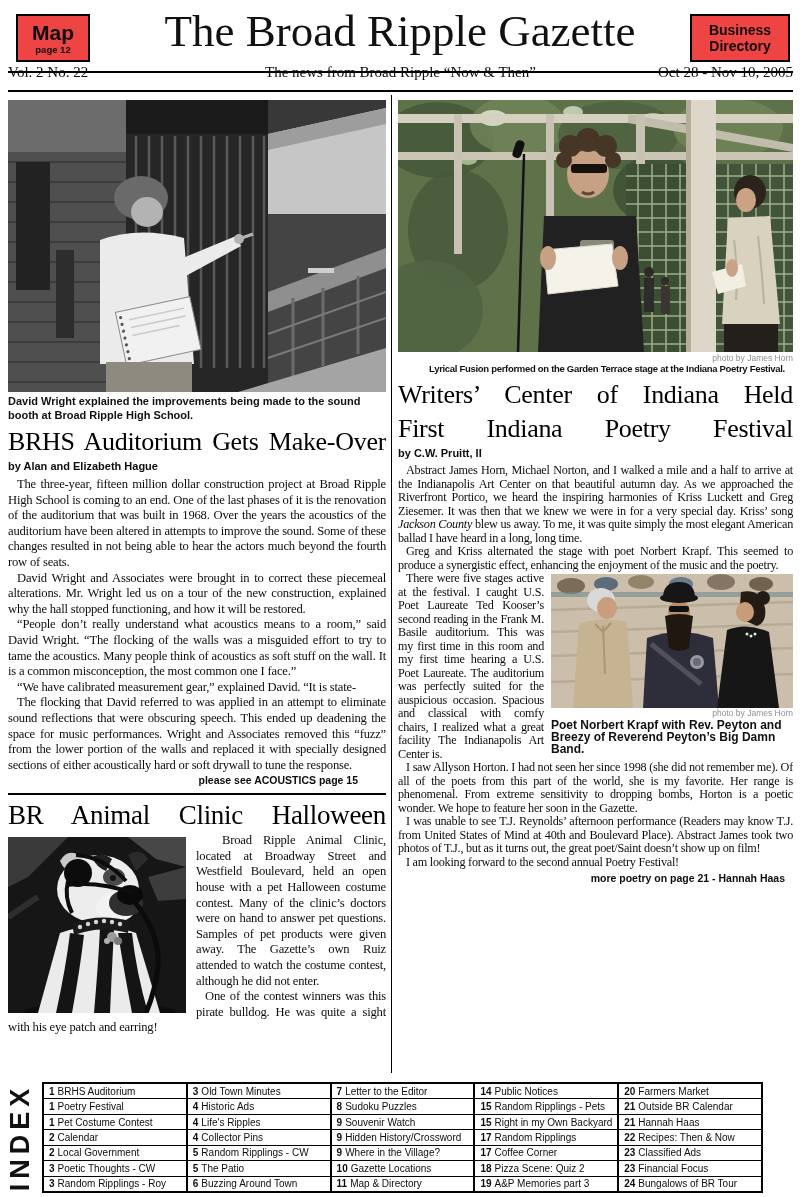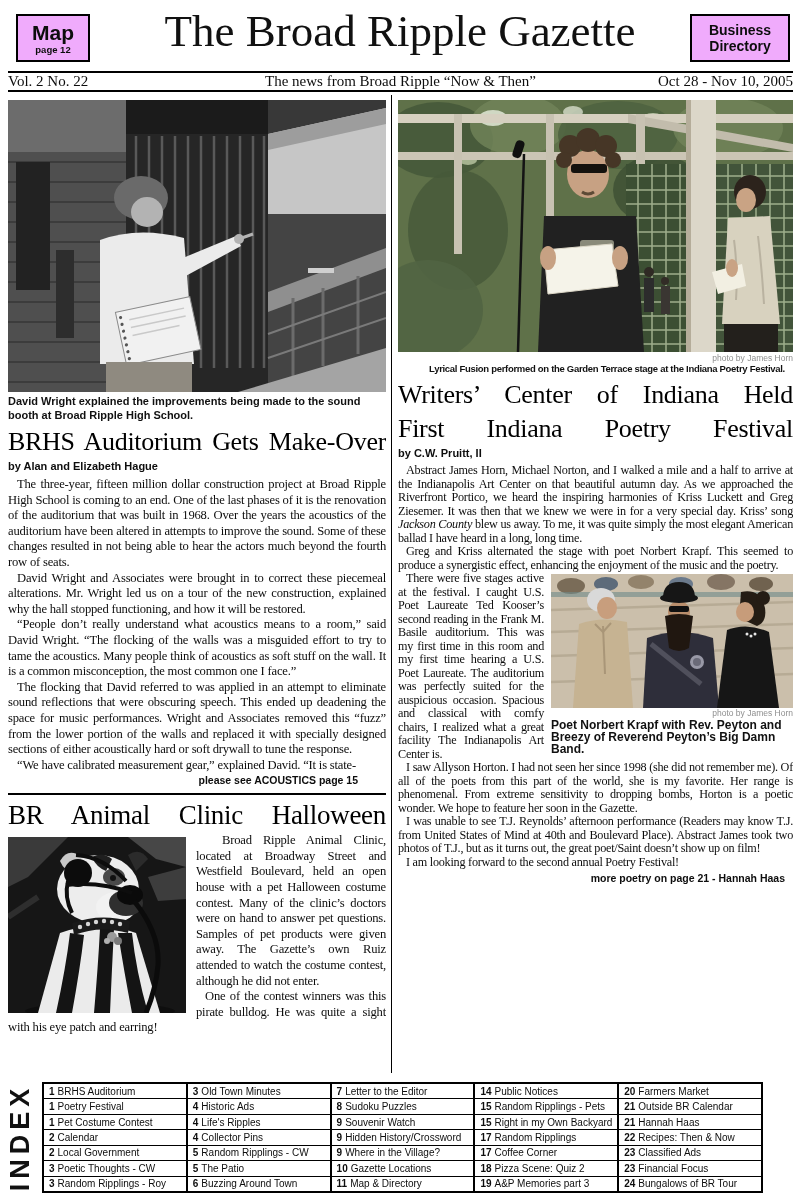--- a/index.html
+++ b/index.html
@@ -1,32 +1,32 @@
 <!DOCTYPE html>
 <html><head>
 <meta charset="utf-8">
 <style>
   html,body{margin:0;padding:0;background:#888;}
   #page{position:relative;width:800px;height:1197px;background:#fff;color:#0d0d0d;overflow:hidden;
         font-family:"Liberation Serif",serif;}
   
   .mast-title{position:absolute;left:0;right:0;top:4px;text-align:center;
         font:400 45px/1.2 "Liberation Serif",serif;color:#111;}
-  .corner-box{position:absolute;top:14px;background:#f0abfc;border:2px solid #000;
+  .corner-box{position:absolute;top:14px;background:#ef4444;border:2px solid #000;
         text-align:center;font-family:"Liberation Sans",sans-serif;display:flex;
         flex-direction:column;justify-content:center;}
   .map-box{left:16px;width:70px;height:44px;}
   .map-box .big{font-weight:700;font-size:21px;line-height:22px;}
   .map-box .small{font-weight:700;font-size:9.5px;line-height:11px;}
   .dir-box{right:10px;width:96px;height:44px;}
   .dir-box .line{font-weight:700;font-size:14px;line-height:16px;}
   .rule{position:absolute;left:8px;width:785px;background:#000;}
   .rule1{top:71px;height:2px;}
   .rule2{top:90px;height:2px;}
-  .mast-info{position:absolute;left:8px;width:785px;top:73px;height:17px;
+  .mast-info{position:absolute;left:8px;width:785px;top:64px;height:17px;
         font:400 15px/16px "Liberation Serif",serif;}
   .mi-left{position:absolute;left:0;top:0;}
   .mi-center{position:absolute;left:0;right:0;text-align:center;top:0;}
   .mi-right{position:absolute;right:0;top:0;}
   
   .divider{position:absolute;left:391px;top:95px;width:1px;height:978px;background:#000;}
   .col{position:absolute;top:100px;overflow:hidden;}
   .col-left{left:8px;width:378px;height:976px;}
   .col-right{left:398px;width:395px;height:976px;}
   figure{margin:0;padding:0;}
@@ -141,22 +141,22 @@
     </figure>
     <div class="caption">David Wright explained the improvements being made to the sound booth at Broad Ripple High School.</div>
 
     <h1 class="headline">BRHS Auditorium Gets Make-Over</h1>
     <div class="byline">by Alan  and Elizabeth Hague</div>
 
     <div class="body-l">
       <p>The three-year, fifteen million dollar construction project at Broad Ripple High School is coming to an end.  One of the last phases of it is the renovation of the auditorium that was built in 1968.  Over the years the acoustics of the auditorium have been altered in attempts to improve the sound.  Some of these changes resulted in not being able to hear the actors much beyond the fourth row of seats.</p>
       <p>David Wright and Associates were brought in to correct these piecemeal alterations.  Mr. Wright led us on a tour of the new construction, explained why the hall stopped functioning, and how it will be restored.</p>
       <p>“People don’t really understand what acoustics means to a room,” said David Wright. “The flocking of the walls was a misguided effort to try to tame the acoustics. Many people think of acoustics as soft stuff on the wall.  It is a common misconception, the most common one I face.”</p>
+      <p>“We have calibrated measurement gear,” explained David.  “It is state-</p>
       <p>The flocking that David referred to was applied in an attempt to eliminate sound reflections that were obscuring speech.  This ended up deadening the space for music performances.  Wright and Associates removed this “fuzz” from the lower portion of the walls and replaced it with specially designed sections of either acoustically hard or soft drywall to tune the response.</p>
-      <p>“We have calibrated measurement gear,” explained David.  “It is state-</p>
     </div>
     <div class="jump jump-left">please see ACOUSTICS page 15</div>
 
     <div class="rule-h"></div>
 
     <h1 class="headline" style="font-size:27px;">BR Animal Clinic Halloween</h1>
 
     <div class="article2-body body-l">
       <figure class="photo dog-fig">
         <svg width="178" height="176" viewBox="0 0 178 176">

